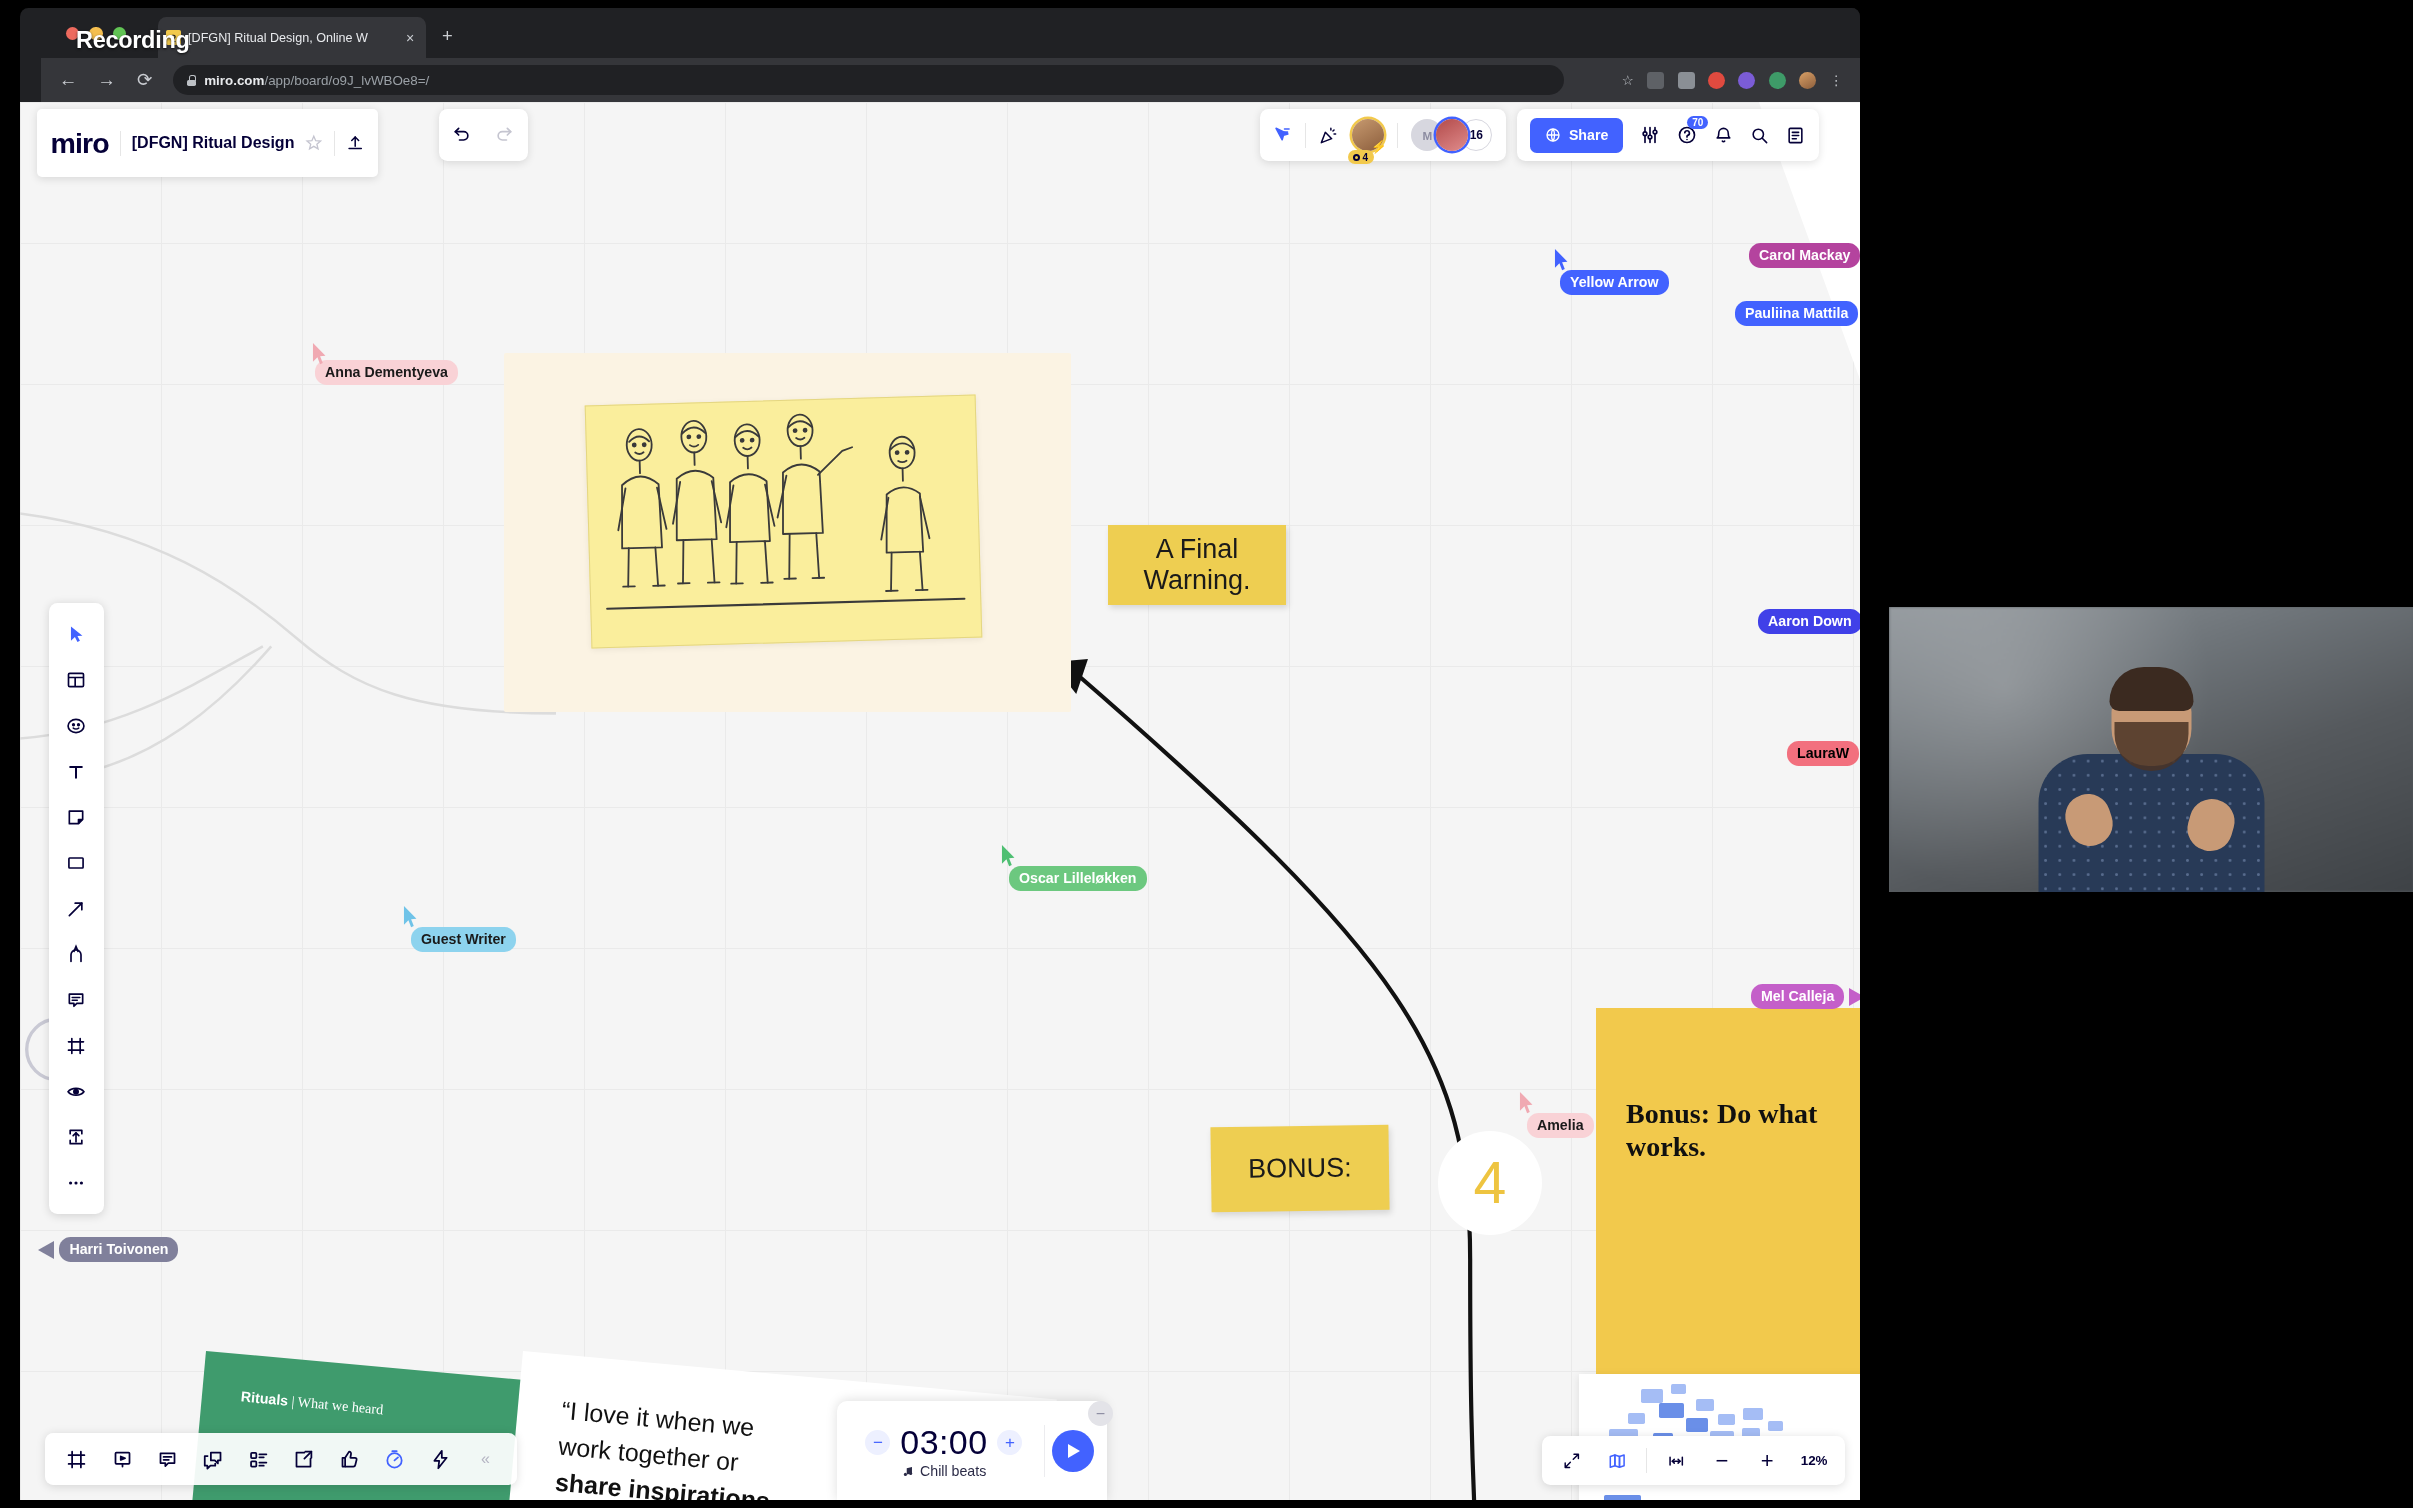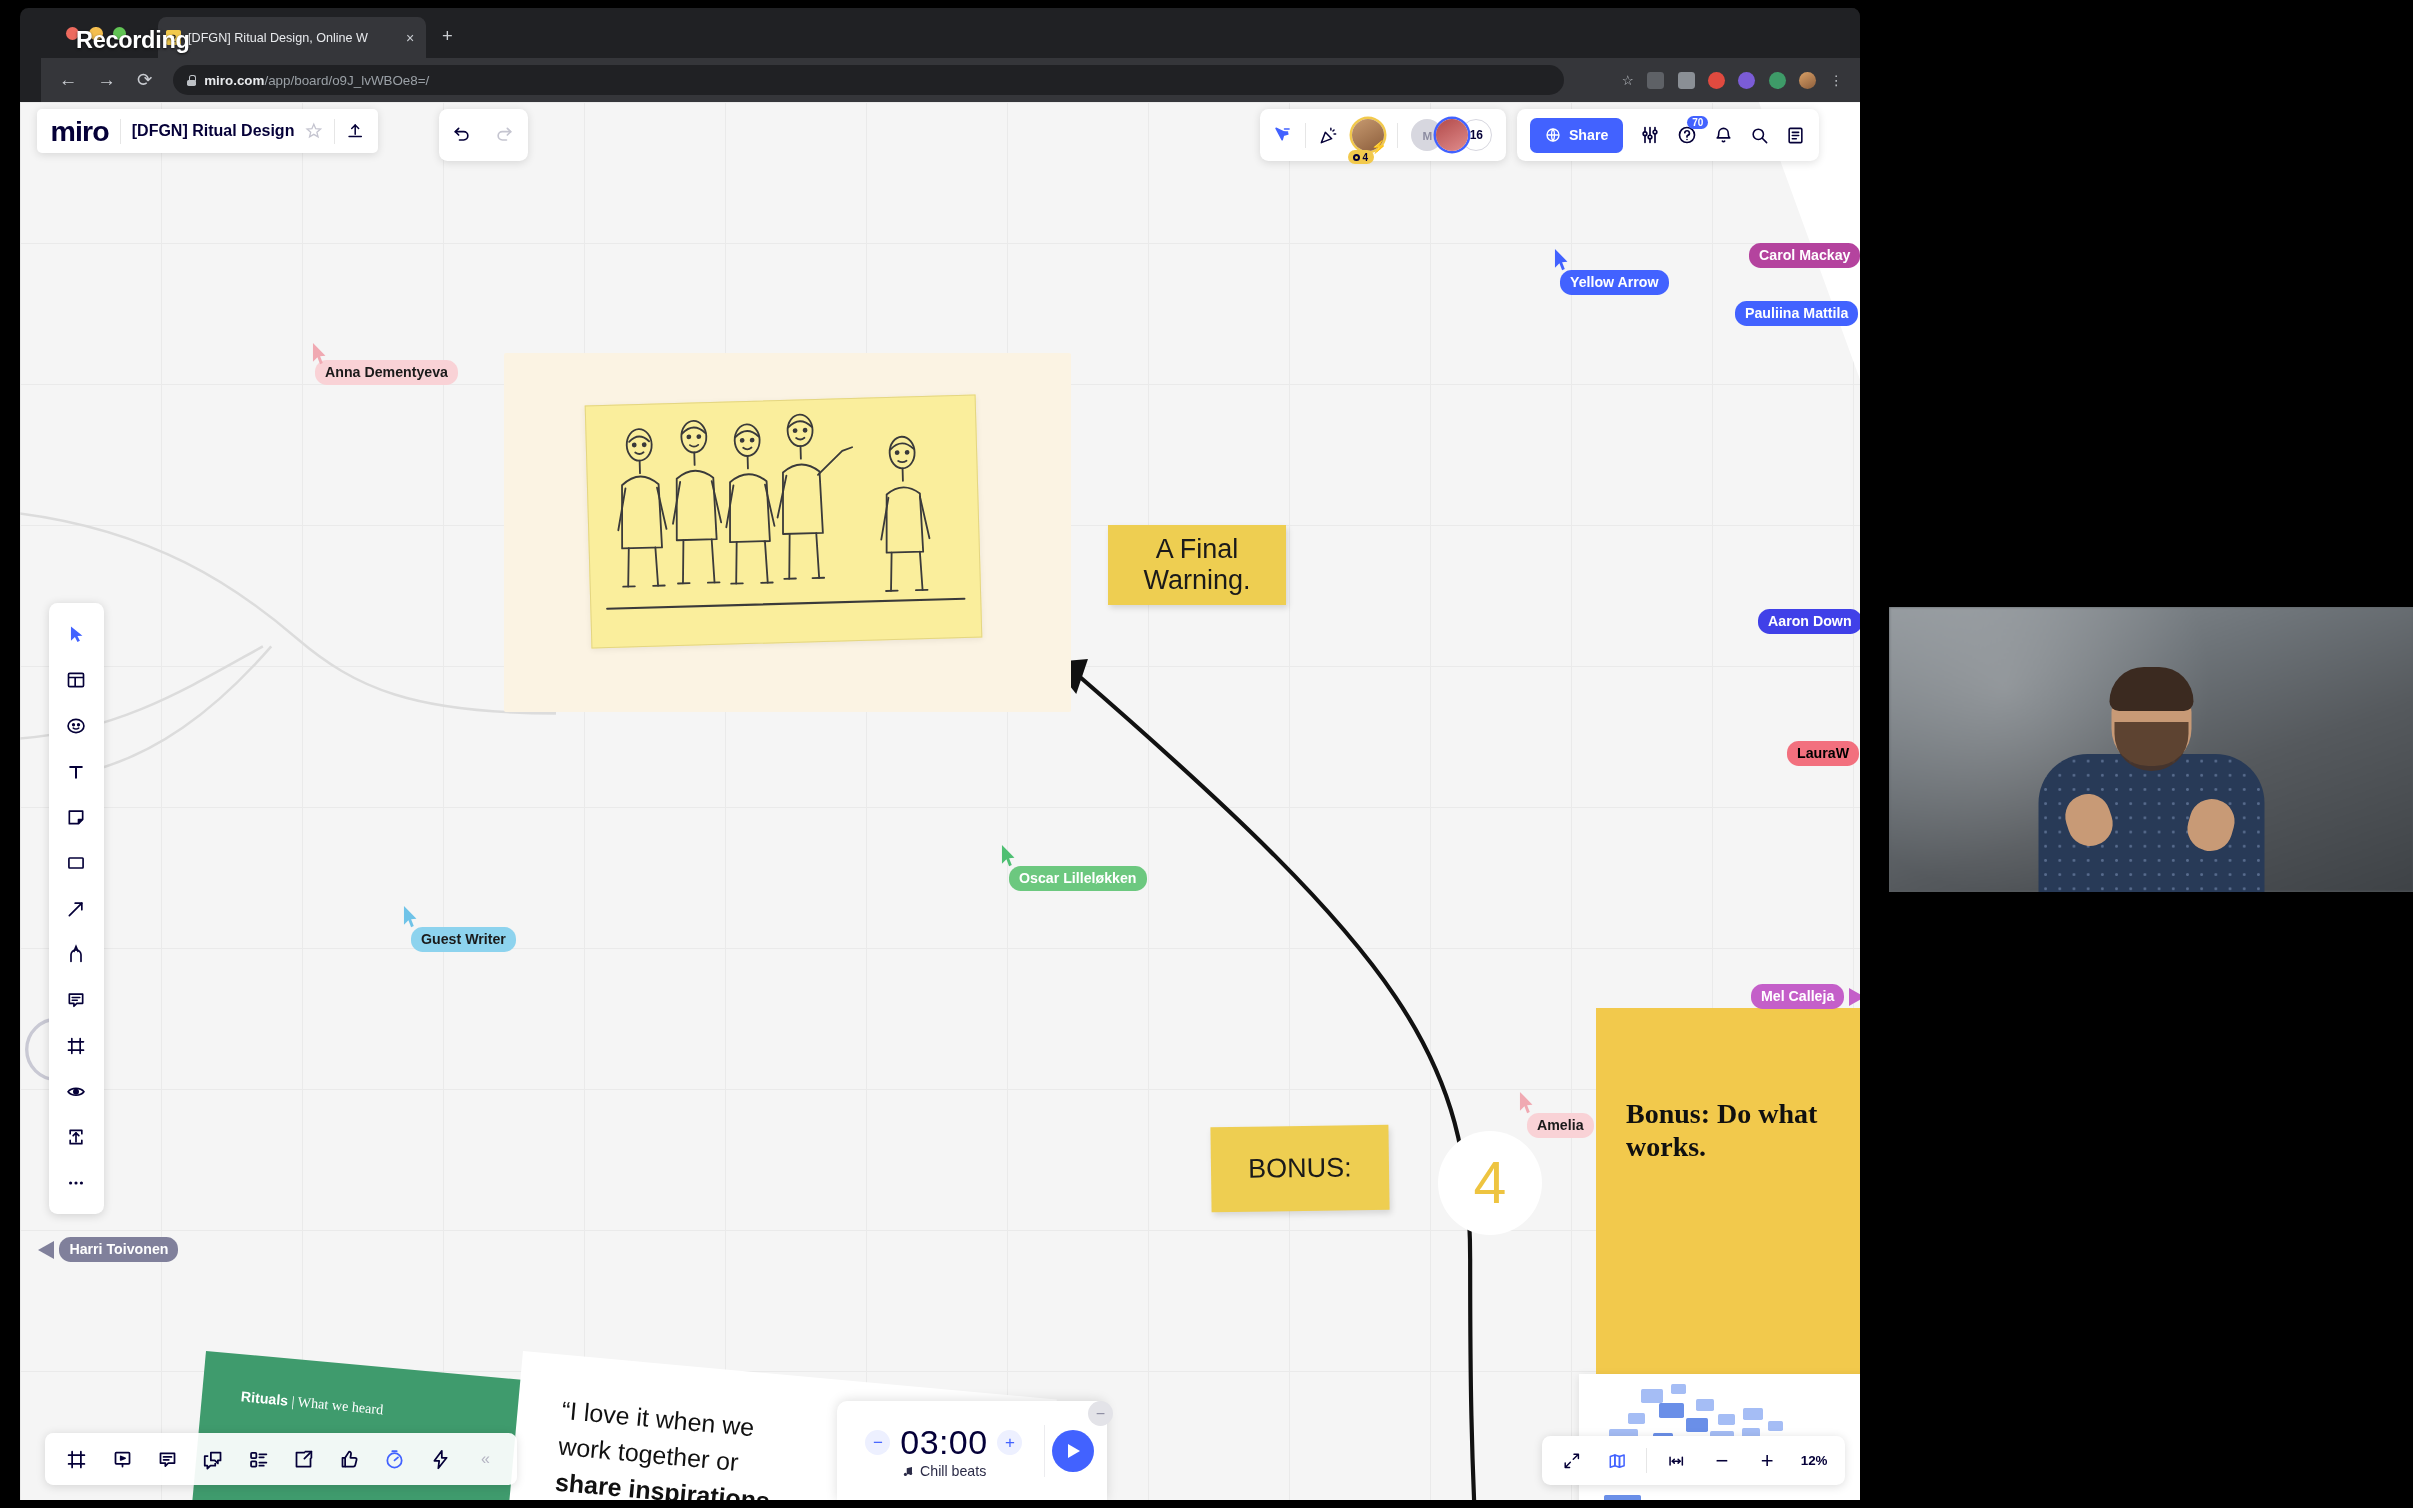--- a/index.html
+++ b/index.html
@@ -74,21 +74,21 @@
     background: #F5F5F5;
     background-image:
       linear-gradient(to right, #EAEAEA 0.8px, transparent 0.8px),
       linear-gradient(to bottom, #EAEAEA 0.8px, transparent 0.8px);
     background-size: 141px 141px;
     overflow: hidden;
   }
 
   
   .m-header-left {
-    position: absolute; left: 17px; top: 6.7px; height: 44px;
+    position: absolute; left: 17px; top: 6.7px; height: 68px;
     background: #fff; border-radius: 5px;
     box-shadow: 0 1.7px 8.4px rgba(0,0,0,.12);
     display: flex; align-items: center; padding: 0 13.4px; gap: 11px; z-index: 40;
   }
   .miro-logo { font-size: 28.5px; font-weight: 700; color: #050038; letter-spacing: -0.8px; line-height: 1; }
   .divider-v { width: 0.8px; height: 25px; background: #E6E6E6; }
   .board-title { font-size: 16px; font-weight: 700; color: #050038; white-space: nowrap; }
   .hico { color: #050038; font-size: 16px; line-height: 1; display: flex; align-items: center; }
   .hico.dim { color: #C5C5D0; }
 

